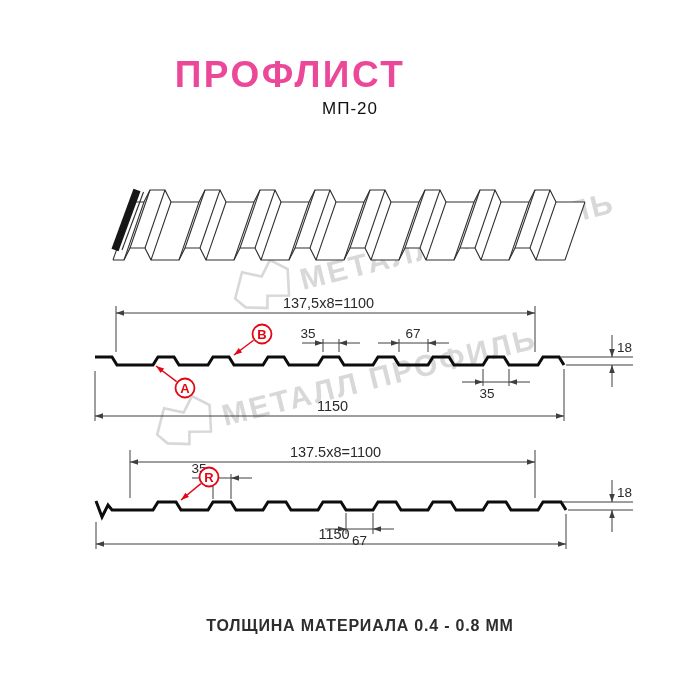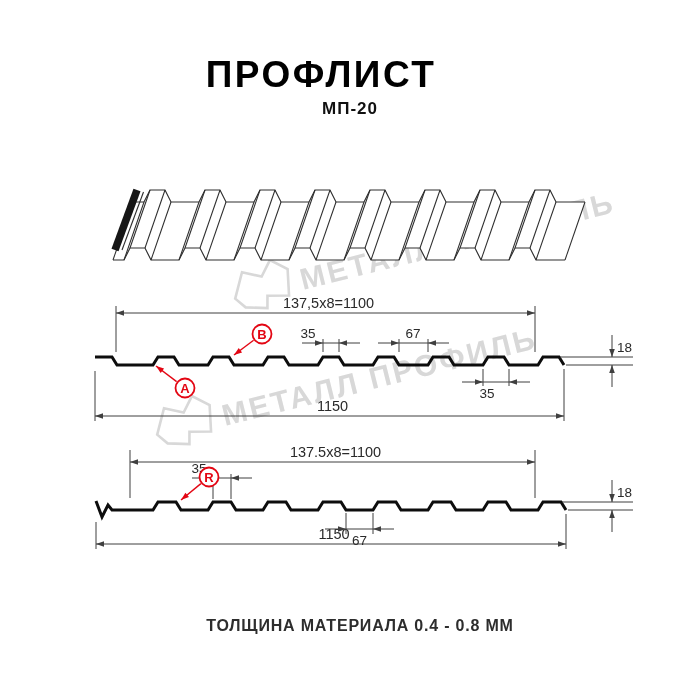--- a/index.html
+++ b/index.html
@@ -1,21 +1,21 @@
 <!DOCTYPE html>
 <html><head>
 <meta charset="utf-8">
 <style>
   html,body{margin:0;padding:0;background:#fff;}
   #stage{position:relative;width:700px;height:700px;background:#fff;overflow:hidden;
          font-family:"Liberation Sans",sans-serif;}
   .title{position:absolute;top:54px;left:0;width:580px;text-align:center;
-         font-size:37px;font-weight:bold;letter-spacing:2.5px;color:#000000;padding-left:31px;}
+         font-size:37px;font-weight:bold;letter-spacing:2.5px;color:#ec4899;}
   .subtitle{position:absolute;top:99px;left:0;width:700px;text-align:center;
-         font-size:17px;font-weight:bold;letter-spacing:1px;color:#101010;}
+         font-size:17px;font-weight:normal;letter-spacing:1px;color:#101010;}
   .footer{position:absolute;top:617px;left:10px;width:700px;text-align:center;
          font-size:16px;font-weight:600;letter-spacing:0.8px;color:#2d2d2d;}
   #drawing-svg{position:absolute;left:0;top:0;}
 </style>
 </head>
 <body>
 
 <div id="stage">
   <svg id="drawing-svg" width="700" height="700" viewBox="0 0 700 700">
       <g transform="translate(226,270) rotate(-14)">

